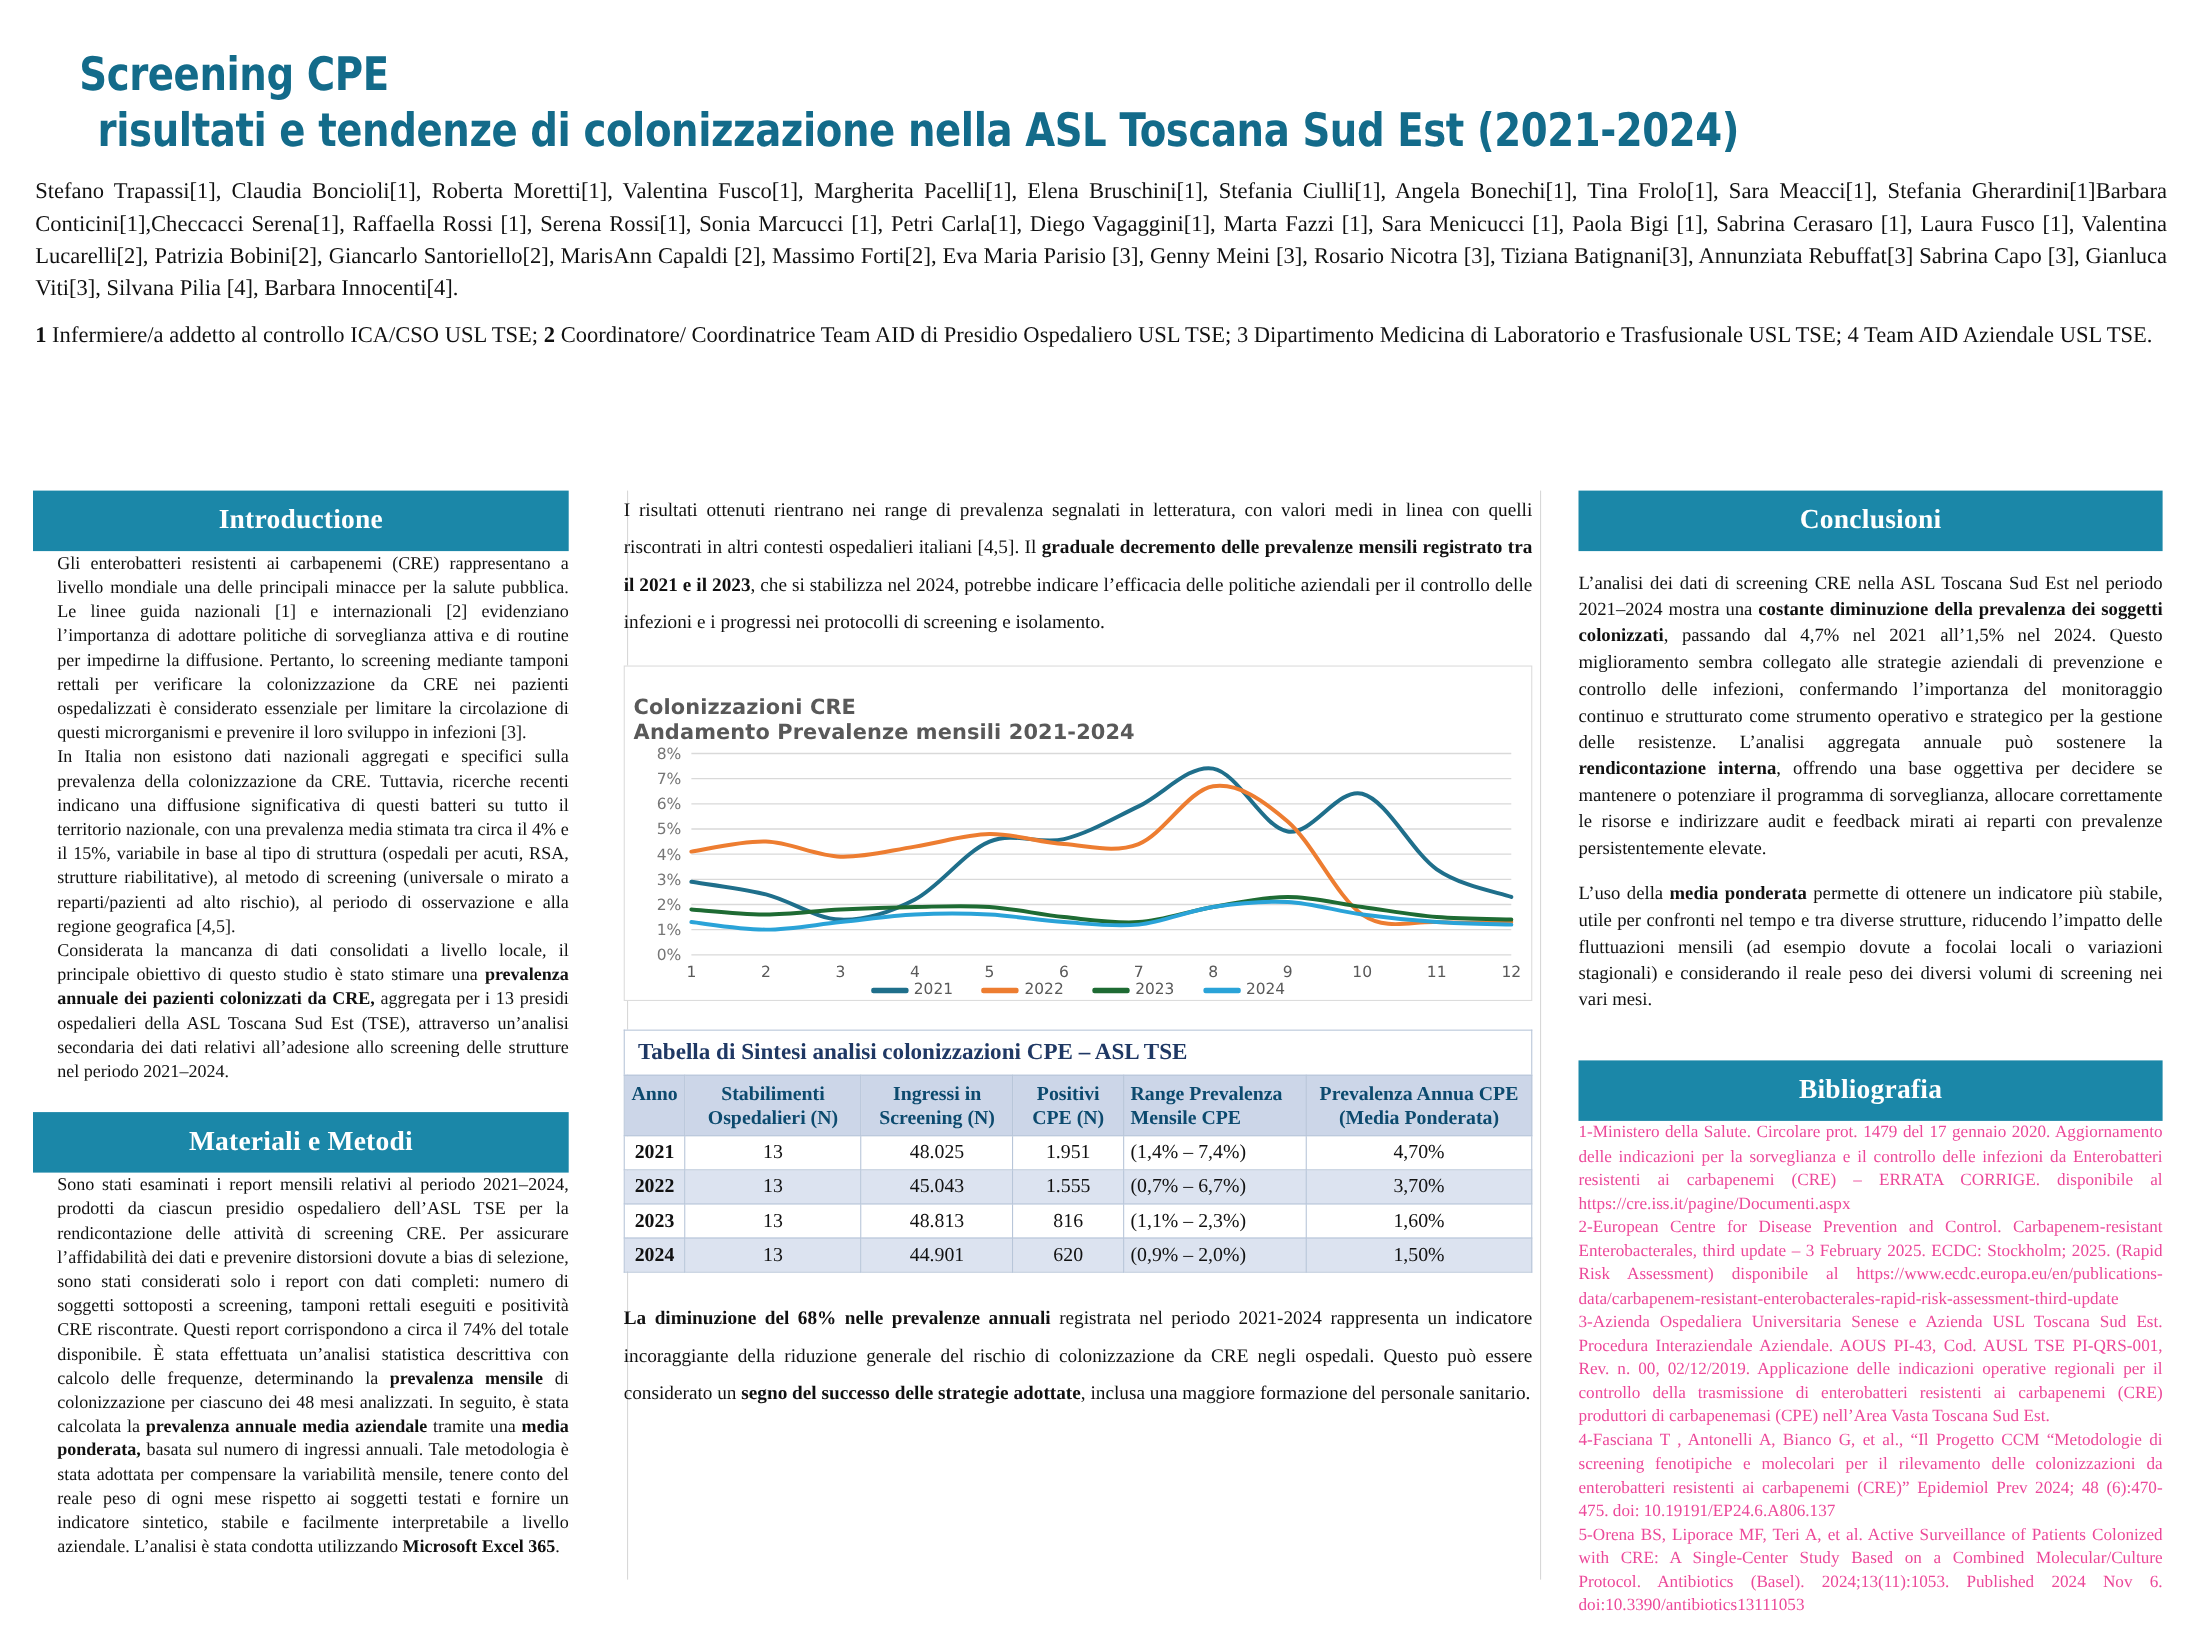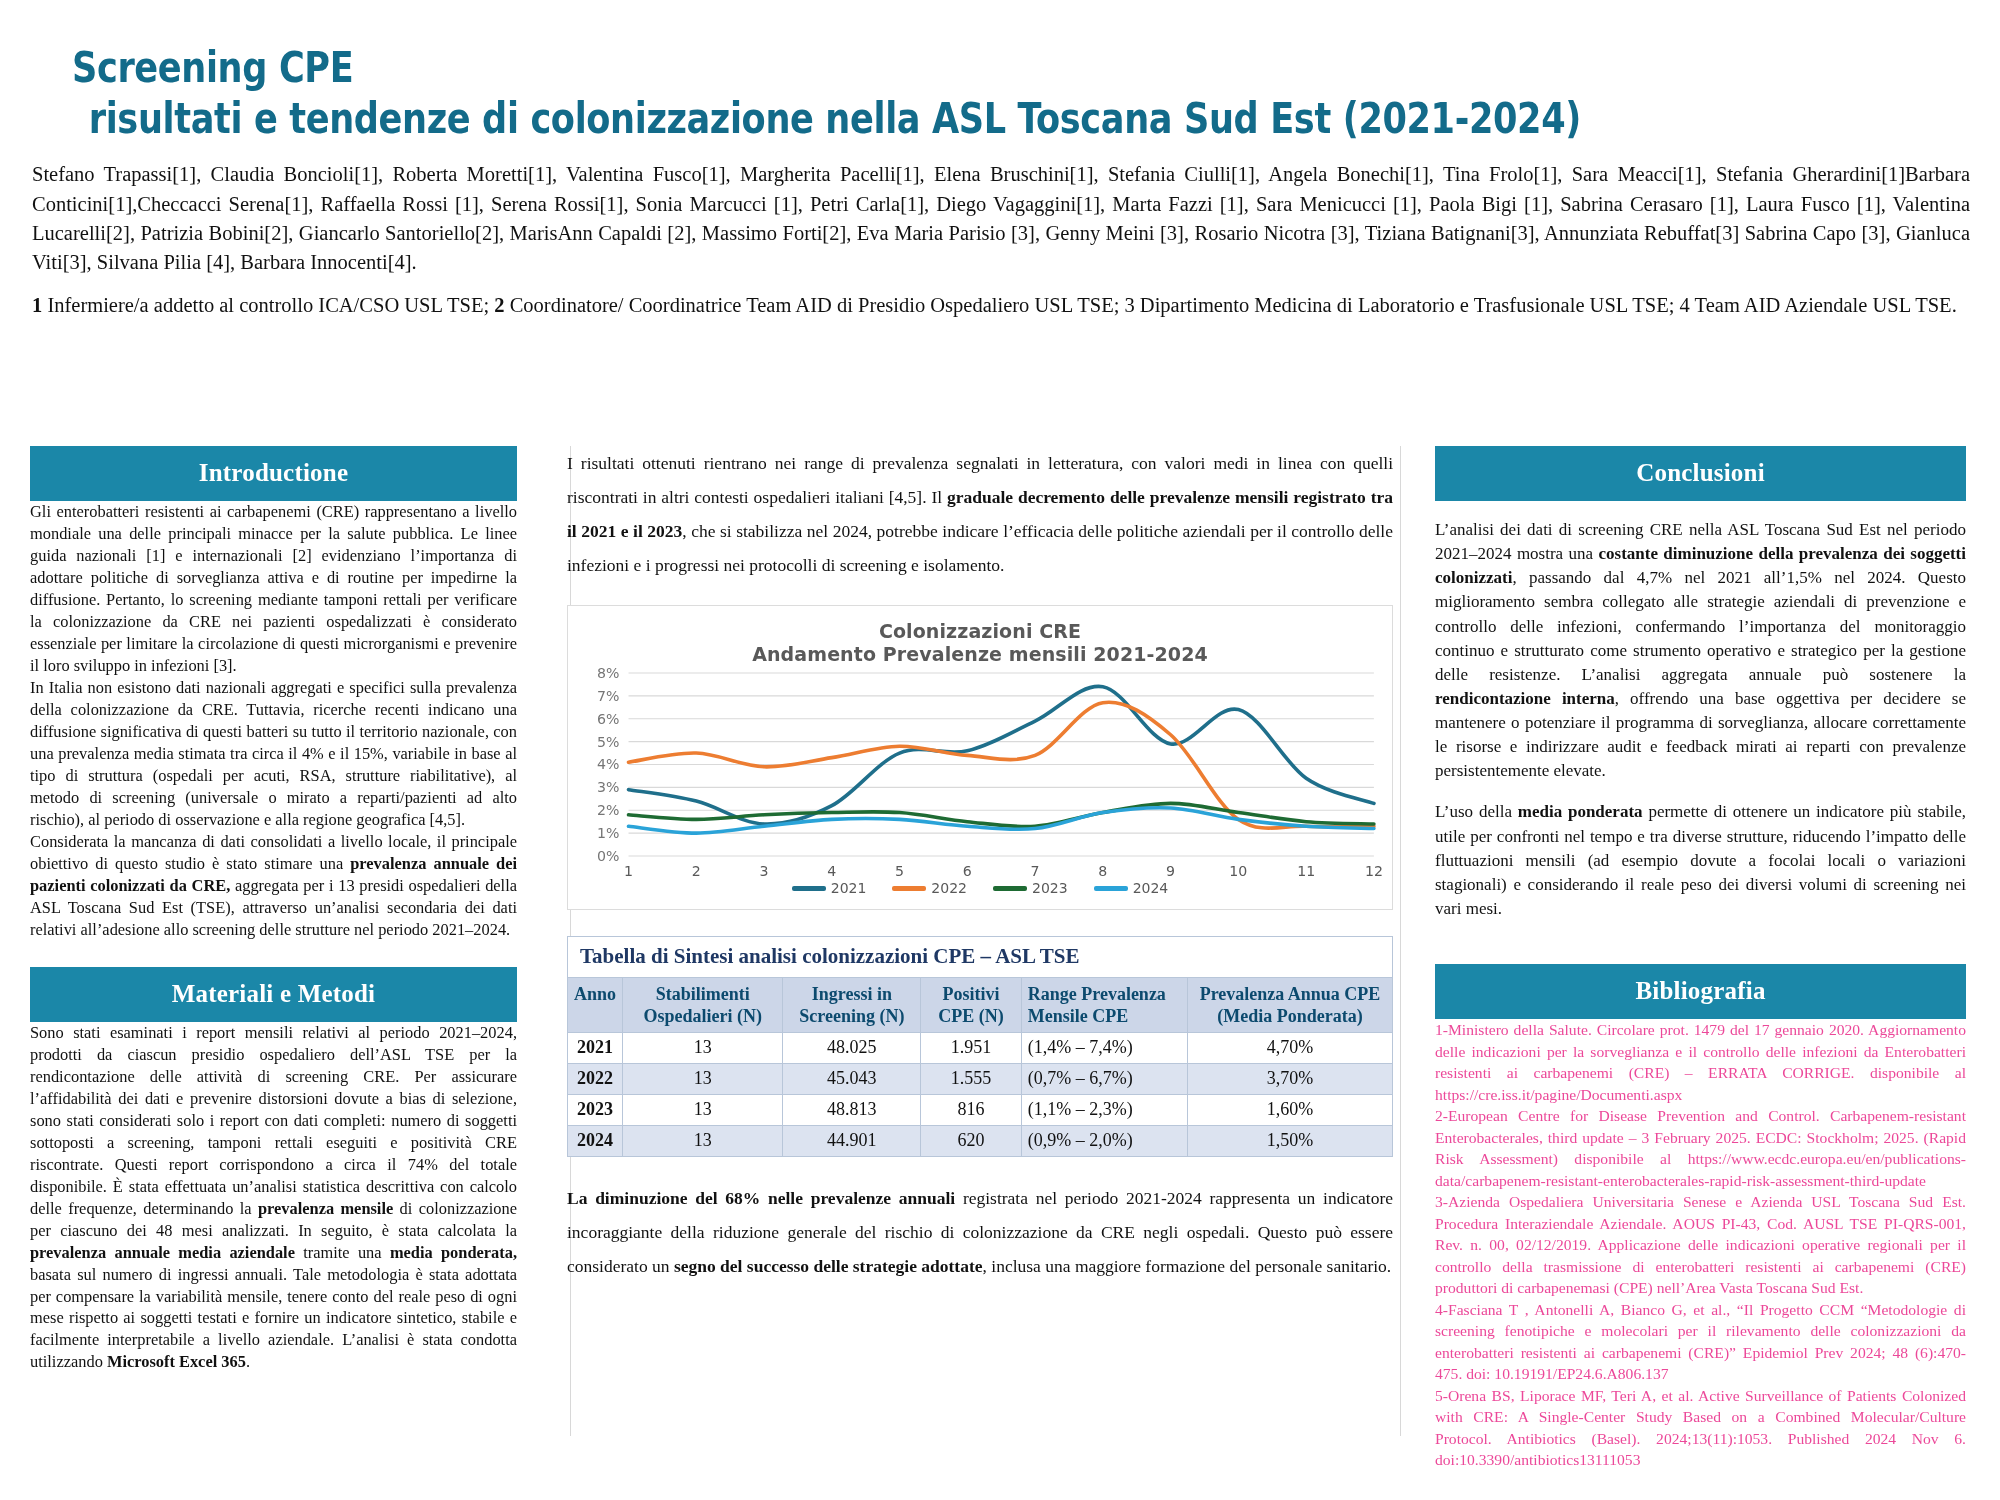--- a/index.html
+++ b/index.html
@@ -78,20 +78,21 @@
     letter-spacing:0.2px;
     margin-bottom:0;
   }
 
   .body-text{
     font-size:16.4px;
     line-height:1.34;
     text-align:justify;
     color:#111;
     hyphens:auto;
+    margin-left:22px;
   }
   .body-text p{margin:0 0 0 0;}
   .body-text b{font-weight:bold;}
 
   
   .mid-text{
     font-size:17.5px;
     line-height:1.95;
     text-align:justify;
     color:#111;
@@ -120,28 +121,28 @@
     border:1px solid #dcdcdc;
     background:#fff;
     margin-top:22px;
     padding:10px 8px 6px 8px;
     box-sizing:border-box;
     width:100%;
     height:305px;
     position:relative;
   }
   .chart-title{
-    text-align:center;
+    text-align:left;
     font-family:"DejaVu Sans","Liberation Sans",sans-serif;
     font-weight:bold;
     font-size:19px;
     color:#595959;
     line-height:1.26;
     letter-spacing:0.1px;
-    margin-top:4px;
+    margin-top:16px;
   }
   .chart-svg-wrap{position:relative;width:100%;height:215px;}
   .legend{
     display:flex;justify-content:center;align-items:center;gap:26px;
     margin-top:-2px;
   }
   .legend-item{display:flex;align-items:center;gap:5px;
     font-family:"DejaVu Sans","Liberation Sans",sans-serif;
     font-size:14px;color:#595959;}
   .legend-swatch{display:block;width:34px;height:5px;border-radius:2px;}

